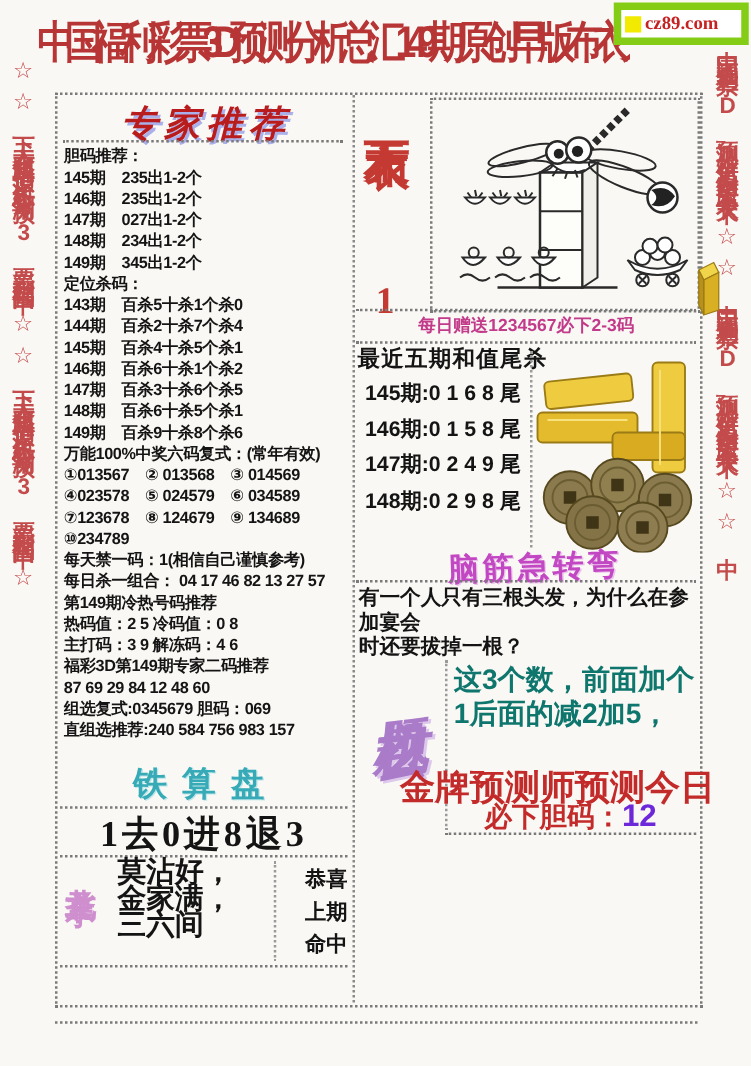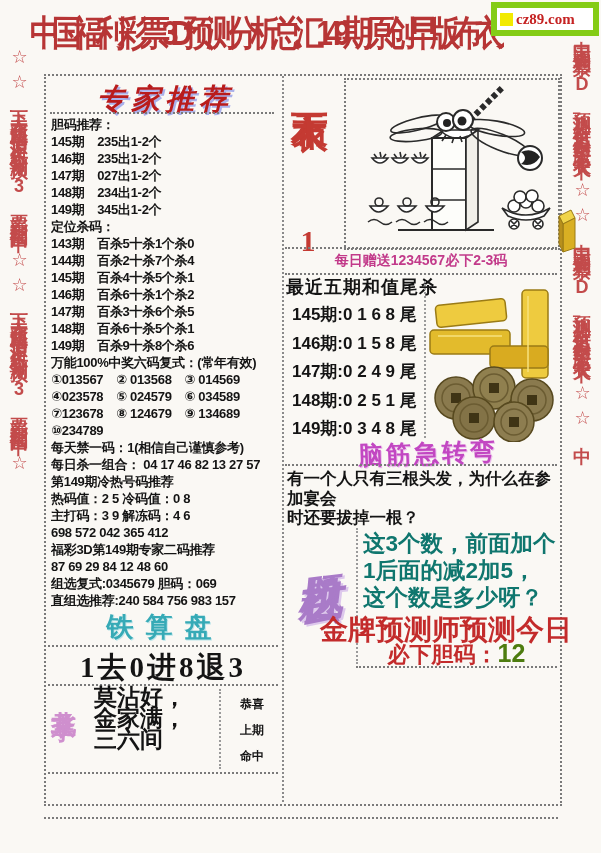--- a/index.html
+++ b/index.html
@@ -56,21 +56,21 @@
     font-family:"Liberation Serif","DejaVu Serif",serif;
   }
   .d-ab2{left:48px;top:684px;width:230px;}
   .signer{
     position:absolute;left:46px;top:690px;width:36px;height:110px;
     writing-mode:vertical-rl;text-orientation:upright;
     font-size:25px;font-weight:900;color:#cf8fce;line-height:36px;letter-spacing:2px;
   }
   .poem{position:absolute;left:94px;top:687px;width:122px;font-size:23px;font-weight:900;line-height:21px;}
   .d-poem-v{left:219px;top:689px;height:80px;}
-  .congrats{position:absolute;left:226px;top:691px;width:52px;text-align:center;font-size:12px;font-weight:bold;line-height:26px;}
+  .congrats{position:absolute;left:226px;top:691px;width:52px;text-align:right;font-size:17px;font-weight:bold;line-height:26px;}
   .d-poem-b{left:48px;top:772px;width:230px;}
   
   .buyi-title{
     position:absolute;left:286px;top:84px;width:46px;height:156px;
     writing-mode:vertical-rl;text-orientation:upright;
     font-size:37px;font-weight:900;color:#c43a32;line-height:46px;
   }
   .buyi-number{
     position:absolute;left:288px;top:224px;width:40px;text-align:center;
     font-size:30px;font-weight:bold;color:#c43a32;
@@ -96,21 +96,21 @@
   .mystery-title{
     position:absolute;left:294px;top:540px;width:56px;height:168px;
     writing-mode:vertical-rl;text-orientation:upright;
     font-size:45px;font-weight:900;font-style:italic;color:#a97bc8;line-height:56px;
     transform:rotate(-7deg);text-shadow:2px 2px 0 #ddc8ec;
   }
   .d-riddle-v{left:356px;top:528px;height:136px;}
   .riddle{position:absolute;left:363px;top:530px;width:194px;font-size:22.5px;font-weight:900;color:#0f766e;line-height:27px;white-space:nowrap;}
   .gold-line{position:absolute;left:320px;top:611px;width:237px;text-align:center;font-size:28px;font-weight:900;color:#c32b2b;white-space:nowrap;}
   .bet-line{position:absolute;left:356px;top:639px;width:201px;text-align:center;font-size:22px;font-weight:900;color:#c32b2b;}
-  .bet-value{color:#4d7c0f;font-size:25px;}
+  .bet-value{color:#6d28d9;font-size:25px;}
   .d-riddle-b{left:356px;top:666px;width:201px;}
   .side-gold{position:absolute;left:556px;top:208px;z-index:4;}
 </style>
 </head>
 <body>
 
 <div class="side-col side-left">☆☆下天衣布版早创原汇总析分测预D3票彩利福国中☆☆☆下天衣布版早创原汇总析分测预D3票彩利福国中☆☆</div>
 <div class="side-col side-right">中国福利彩票3D预测分析总汇原创早版布衣天下☆☆☆中国福利彩票3D预测分析总汇原创早版布衣天下☆☆☆中</div>
 
 <div class="side-gold">
@@ -151,21 +151,20 @@
     <div>万能100%中奖六码复式：(常年有效)</div>
     <div>①013567　② 013568　③ 014569</div>
     <div>④023578　⑤ 024579　⑥ 034589</div>
     <div>⑦123678　⑧ 124679　⑨ 134689</div>
     <div>⑩234789</div>
     <div>每天禁一码：1(相信自己谨慎参考)</div>
     <div>每日杀一组合： 04 17 46 82 13 27 57</div>
     <div>第149期冷热号码推荐</div>
     <div>热码值：2 5 冷码值：0 8</div>
     <div>主打码：3 9 解冻码：4 6</div>
-    <div>698 572 042 365 412</div>
     <div>福彩3D第149期专家二码推荐</div>
     <div>87 69 29 84 12 48 60</div>
     <div>组选复式:0345679 胆码：069</div>
     <div>直组选推荐:240 584 756 983 157</div>
   </div>
 
 <div class="abacus-title">铁算盘</div>
 <div class="hline d-ab1"></div>
 <div class="formula">1去0进8退3</div>
 <div class="hline d-ab2"></div>
@@ -249,22 +248,21 @@
   </svg>
 </div>
 
 <div class="gift-row">每日赠送1234567必下2-3码</div>
 
 <div class="sum-title">最近五期和值尾杀</div>
 <div class="sum-lines">
     <div>145期:0 1 6 8 尾</div>
     <div>146期:0 1 5 8 尾</div>
     <div>147期:0 2 4 9 尾</div>
-    <div>148期:0 2 5 1 尾</div>
-    <div>149期:0 3 4 8 尾</div>
+    <div>148期:0 2 9 8 尾</div>
   </div>
 <div class="vline d-sum-v"></div>
 
 <div class="wealth-box">
   <svg width="128" height="158" viewBox="0 0 128 158">
 
     <g stroke="#9a7b16" stroke-width="1.5">
       <rect x="8" y="18" width="70" height="22" rx="4" fill="#eecb3f" transform="rotate(-6 43 29)"></rect>
       <rect x="2" y="46" width="80" height="24" rx="4" fill="#e3bb2c"></rect>
       <rect x="94" y="6" width="26" height="88" rx="4" fill="#eecb3f"></rect>
@@ -298,19 +296,18 @@
 <div class="teaser-q">
   <div>有一个人只有三根头发，为什么在参加宴会</div>
   <div>时还要拔掉一根？</div>
 </div>
 
 <div class="mystery-title">玄机题</div>
 <div class="vline d-riddle-v"></div>
 <div class="riddle">
     <div>这3个数，前面加个</div>
     <div>1后面的减2加5，</div>
-    <div>这个数是多少呀？</div>
   </div>
 <div class="gold-line">金牌预测师预测今日</div>
 <div class="bet-line">
   <span>必下胆码：</span><span class="bet-value">12</span>
 </div>
 <div class="hline d-riddle-b"></div>
 
 </body></html>

